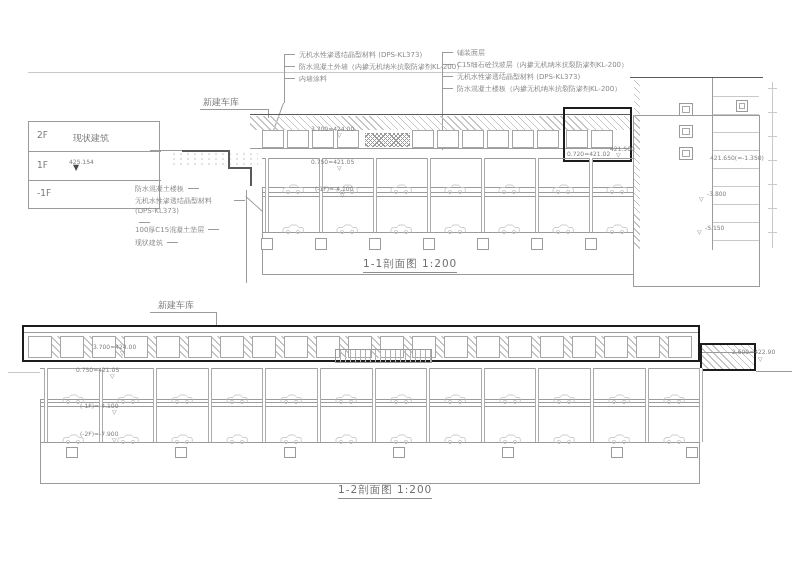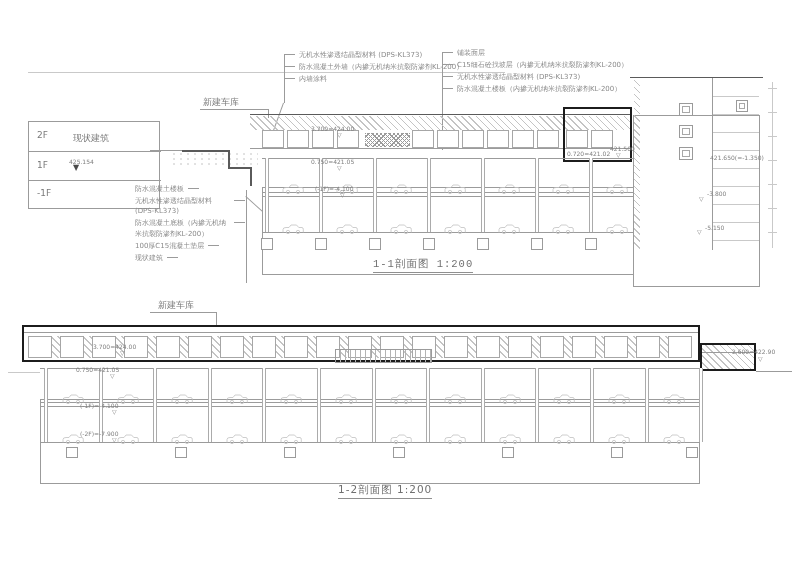--- a/index.html
+++ b/index.html
@@ -88,21 +88,20 @@
   <div class="abs" style="left:135px;top:184px;width:110px;" id="s1-ann-left">
       <div class="ann-row">
         <div class="txt-wrap">防水混凝土楼板</div>
         <div class="tick r"></div>
       </div>
       <div class="ann-row">
         <div class="txt-wrap">无机水性渗透结晶型材料 (DPS-KL373)</div>
         <div class="tick r"></div>
       </div>
       <div class="ann-row">
-        <div class="txt-wrap">防水混凝土底板（内掺无机纳米抗裂防渗剂KL-200）</div>
         <div class="tick r"></div>
       </div>
       <div class="ann-row">
         <div class="txt-wrap">100厚C15混凝土垫层</div>
         <div class="tick r"></div>
       </div>
       <div class="ann-row">
         <div class="txt-wrap">现状建筑</div>
         <div class="tick r"></div>
       </div>
@@ -280,21 +279,21 @@
   <div class="abs tri" style="left:340px;top:192px;">▽</div>
   <div class="abs lbl" style="left:567px;top:150px;">0.720=421.02</div>
   <div class="abs lbl" style="left:610px;top:145px;">421.500</div>
   <div class="abs tri" style="left:616px;top:152px;">▽</div>
   <div class="abs lbl" style="left:710px;top:154px;">421.650(=-1.350)</div>
   <div class="abs lbl" style="left:707px;top:190px;">-3.800</div>
   <div class="abs tri" style="left:699px;top:196px;">▽</div>
   <div class="abs lbl" style="left:705px;top:224px;">-5.150</div>
   <div class="abs tri" style="left:697px;top:229px;">▽</div>
 
-  <div class="abs title" style="left:373px;top:257px;font-family:Liberation Mono, monospace;">1-1剖面图 1:200</div>
+  <div class="abs title" style="left:363px;top:257px;">1-1剖面图 1:200</div>
 
   <div class="abs big" style="left:158px;top:299px;">新建车库</div>
   <div class="abs lh" style="left:150px;top:312px;width:66px;"></div>
   <div class="abs lv" style="left:216px;top:312px;height:14px;"></div>
 
   <div id="s2-draw" class="abs" style="left:0;top:0;width:800px;height:565px;">
       <div class="blackbox abs" style="left: 22px; top: 325px; width: 678px; height: 37px;"></div>
       <div class="abs lh" style="left: 24px; top: 332px; width: 674px;"></div>
       <div class="panel" style="left: 28px; top: 336px; width: 24px; height: 22px;"></div>
       <div class="abs hatch" style="left: 52px; top: 336px; width: 8px; height: 22px;"></div>

